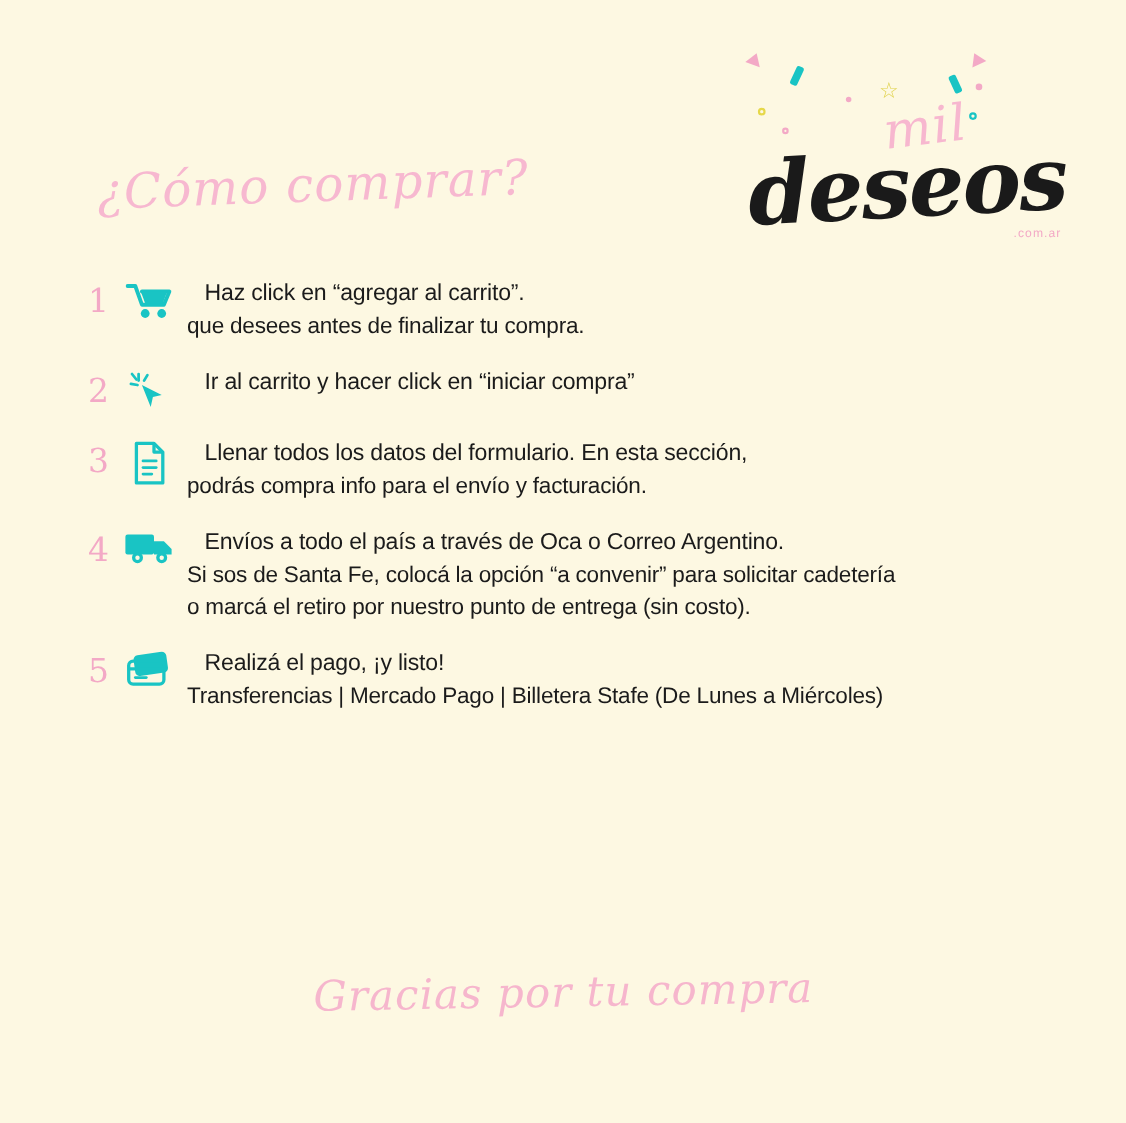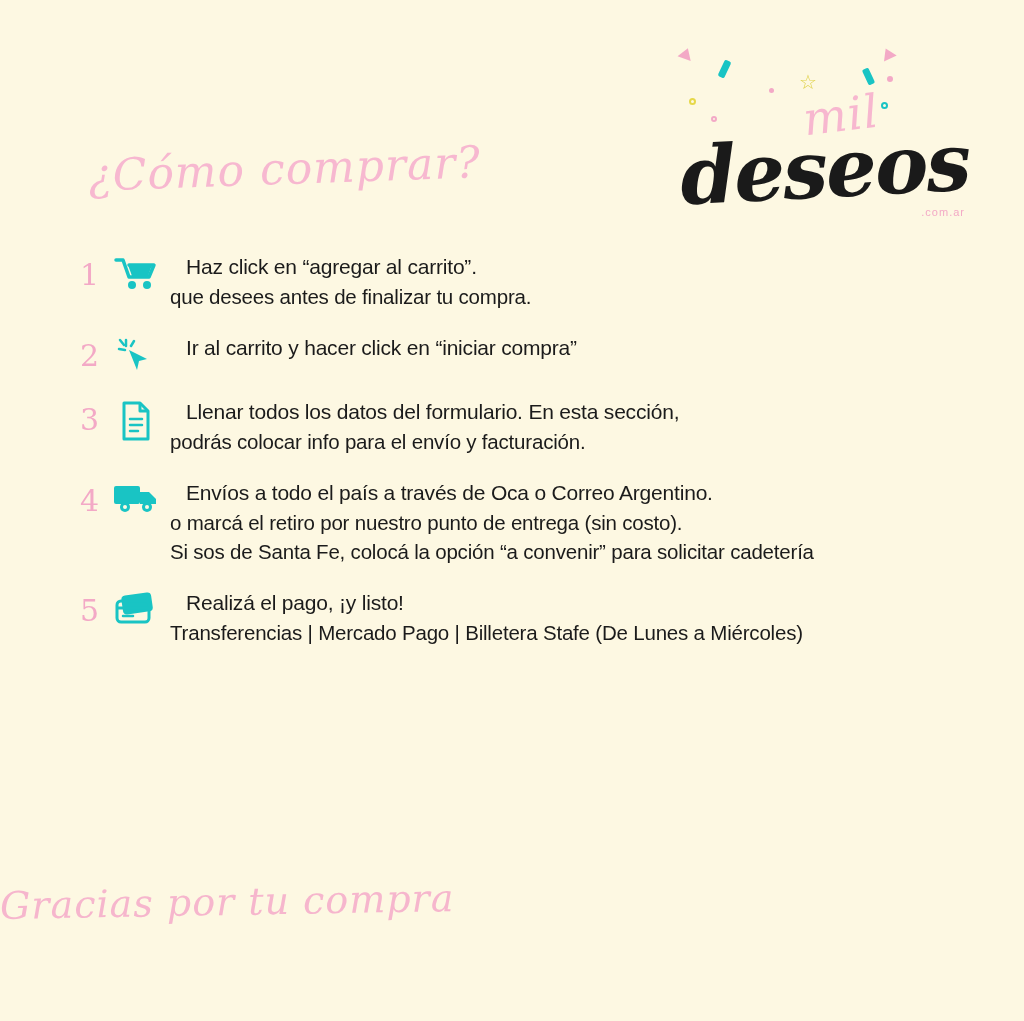--- a/index.html
+++ b/index.html
@@ -115,21 +115,21 @@
     white-space: nowrap;
   }
   .step-line.first { font-size: 21px; margin-left: 16px; }
 
   
   .footer {
     position: absolute;
     left: 0;
     right: 0;
     top: 880px;
-    text-align: left;
+    text-align: center;
   }
   .footer-text {
     font-family: "DejaVu Serif", serif;
     font-style: italic;
     font-size: 38px;
     color: #f6b6cd;
     letter-spacing: 1px;
     display: inline-block;
     transform: rotate(-1deg);
   }
@@ -201,40 +201,40 @@
         <path d="M20 2 v8 h8" fill="none" stroke="#19c4c4" stroke-width="3" stroke-linejoin="round"></path>
         <g stroke="#19c4c4" stroke-width="2.5" stroke-linecap="round">
           <line x1="10" y1="18" x2="22" y2="18"></line>
           <line x1="10" y1="24" x2="22" y2="24"></line>
           <line x1="10" y1="30" x2="18" y2="30"></line>
         </g>
       </svg>
     </div>
     <div class="step-body">
       <div class="step-line first">Llenar todos los datos del formulario. En esta sección,</div>
-      <div class="step-line">podrás colocar info para el envío y facturación.</div>
+      <div class="step-line">podrás compra info para el envío y facturación.</div>
     </div>
   </div>
 
   <div class="step">
     <div class="step-num">4</div>
     <div class="step-icon">
       <svg width="48" height="34" viewBox="0 0 48 34" aria-hidden="true">
         <rect x="2" y="4" width="26" height="18" rx="2" fill="#19c4c4"></rect>
         <path d="M28 10 h9 l7 7 v5 h-16 z" fill="#19c4c4"></path>
         <circle cx="13" cy="25" r="5" fill="#19c4c4"></circle>
         <circle cx="35" cy="25" r="5" fill="#19c4c4"></circle>
         <circle cx="13" cy="25" r="2" fill="#fdf8e2"></circle>
         <circle cx="35" cy="25" r="2" fill="#fdf8e2"></circle>
       </svg>
     </div>
     <div class="step-body">
       <div class="step-line first">Envíos a todo el país a través de Oca o Correo Argentino.</div>
+      <div class="step-line">Si sos de Santa Fe, colocá la opción “a convenir” para solicitar cadetería</div>
       <div class="step-line">o marcá el retiro por nuestro punto de entrega (sin costo).</div>
-      <div class="step-line">Si sos de Santa Fe, colocá la opción “a convenir” para solicitar cadetería</div>
     </div>
   </div>
 
   <div class="step">
     <div class="step-num">5</div>
     <div class="step-icon">
       <svg width="44" height="34" viewBox="0 0 44 34" aria-hidden="true">
         <rect x="8" y="2" width="30" height="19" rx="4" transform="rotate(-8 23 11)" fill="#19c4c4"></rect>
         <rect x="3" y="9" width="32" height="21" rx="4" fill="none" stroke="#19c4c4" stroke-width="3"></rect>
         <line x1="3" y1="16" x2="35" y2="16" stroke="#19c4c4" stroke-width="3"></line>

